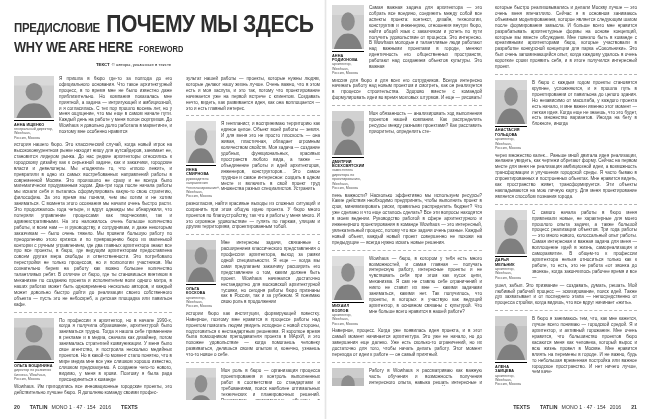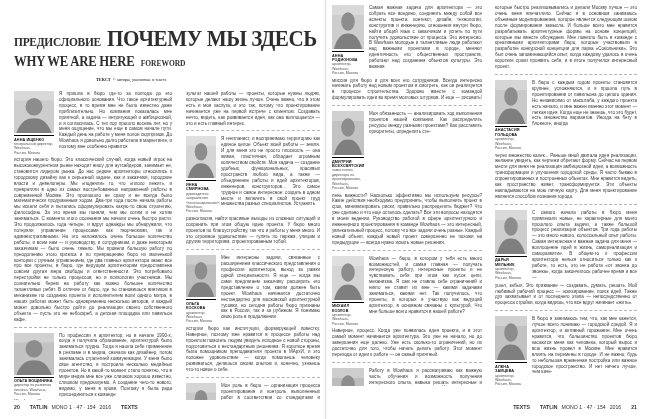--- a/index.html
+++ b/index.html
@@ -9,21 +9,21 @@
     font-family:"Liberation Sans","DejaVu Sans",sans-serif;
     -webkit-font-smoothing:antialiased;
   }
   .gutter{position:absolute;left:324px;top:0;bottom:0;width:3px;
     background:linear-gradient(to right,rgba(0,0,0,0),rgba(0,0,0,.10),rgba(0,0,0,0));}
   .page{position:absolute;top:0;overflow:hidden;}
   #leftPage{left:14px;width:306px;height:400px;}
   #rightPage{left:332px;width:305px;height:400px;}
 
   
-  .hdr{padding-top:25px;transform-origin:left top;font-family:Liberation Serif, serif;}
+  .hdr{padding-top:10px;transform-origin:left top;}
   .hdr-row{display:flex;align-items:baseline;gap:7px;white-space:nowrap;
     transform:scaleX(.88);transform-origin:left;}
   .kicker-ru{font-size:13px;font-weight:bold;letter-spacing:-.3px;}
   .title-ru{font-size:24px;font-weight:bold;letter-spacing:-.5px;}
   .title-en{font-size:14.5px;font-weight:bold;letter-spacing:-.3px;margin-top:1px;}
   .kicker-en{font-size:8.5px;font-weight:bold;}
   .credit{margin:7px 0 9px 82px;font-size:4.3px;color:#222;}
   .credit b{font-weight:bold;margin-right:2px;}
 
   

